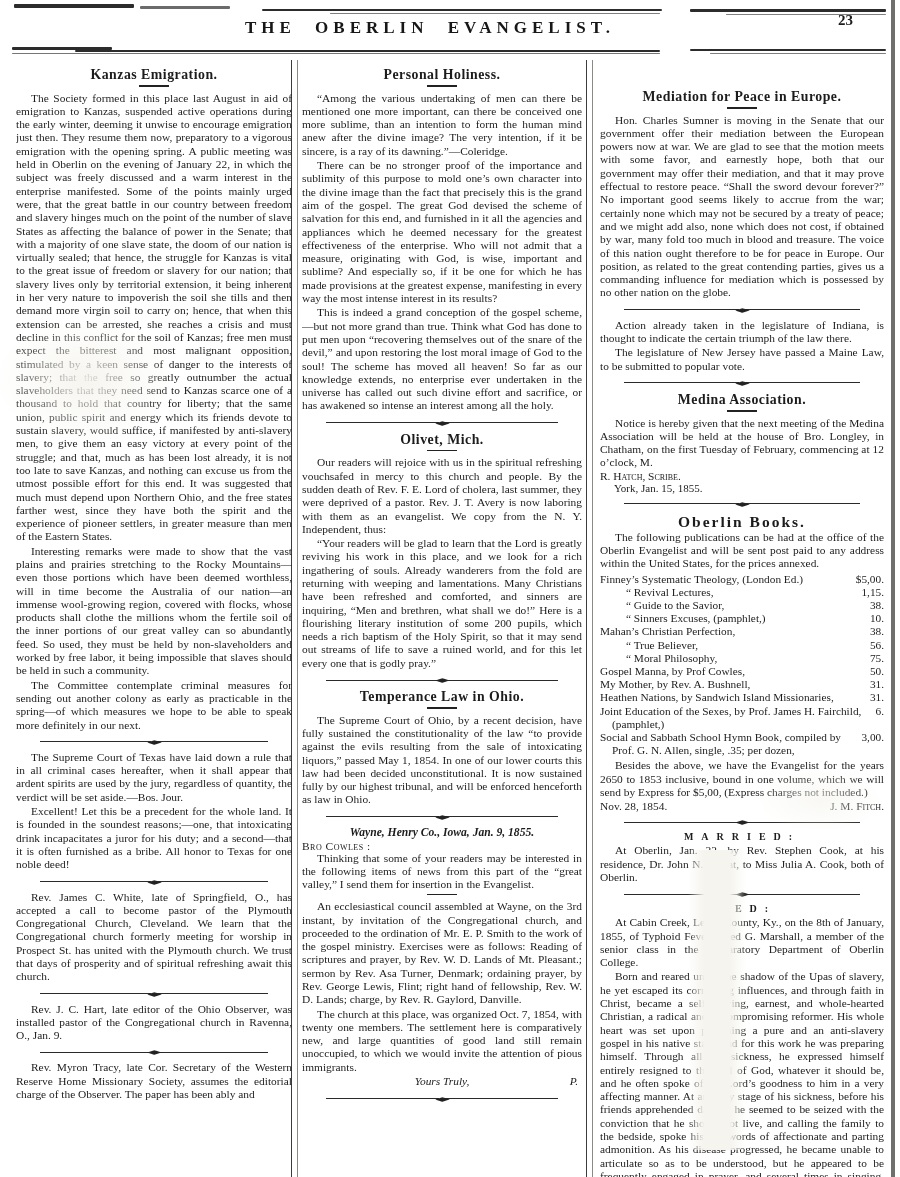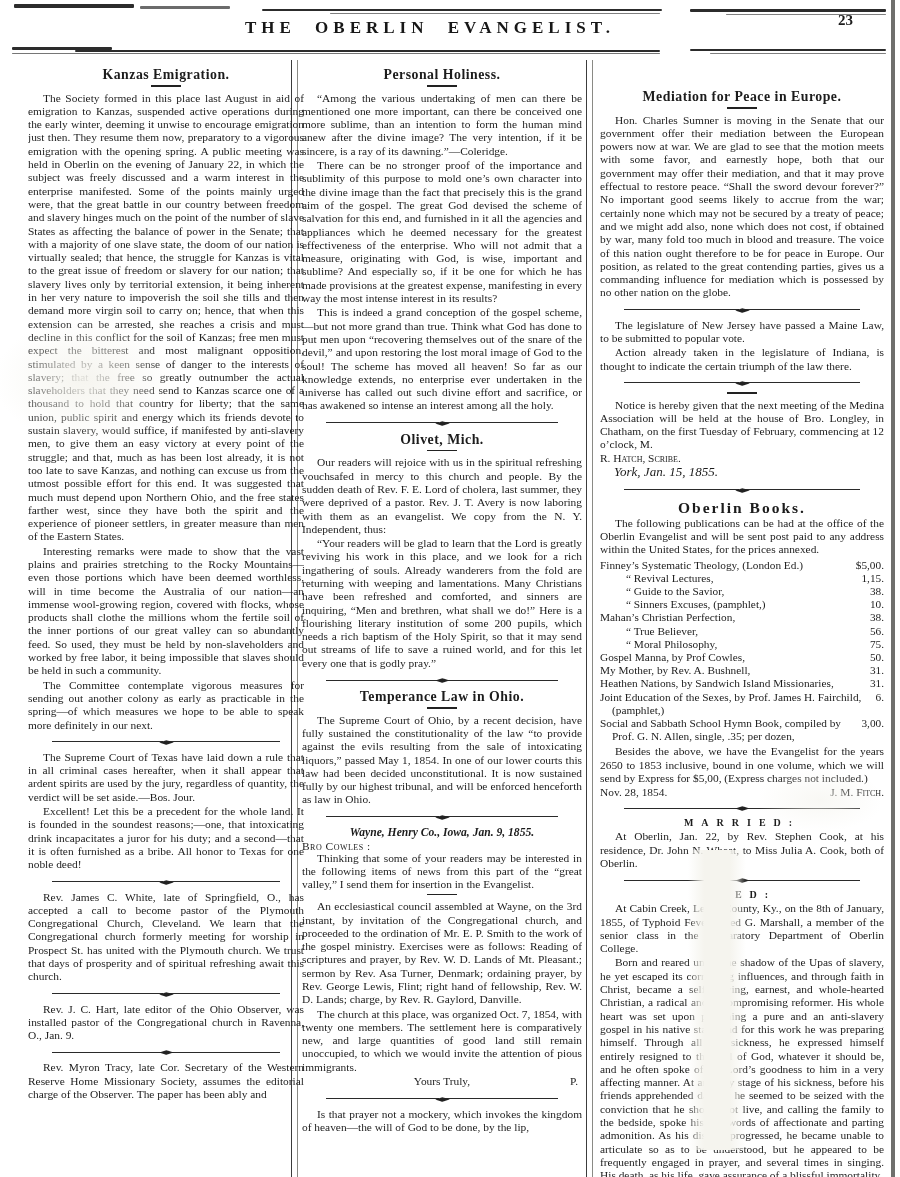--- a/index.html
+++ b/index.html
@@ -12,38 +12,38 @@
   .masthead{position:absolute; top:18px; left:150px; width:560px; text-align:center;
     font-size:17px; font-weight:bold; letter-spacing:5px; word-spacing:10px; color:#171717;}
   .page-num{position:absolute; top:12px; left:838px; font-size:15px; font-weight:bold;}
   
   .scanline{position:absolute; background:#2c2c2c; border-radius:1px;}
   .vrule{position:absolute; top:60px; bottom:0; width:5px;
     border-left:1.6px solid #3c3c3c; border-right:1px solid #8a8a85;}
   .edge-rule{position:absolute; top:0; bottom:0; left:891px; width:4px; background:#4b4b48; opacity:.8;}
   
   .col{position:absolute; top:62px; height:1115px; overflow:hidden;}
-  #col1{left:28px;  width:276px;}
+  #col1{left:16px;  width:276px;}
   #col2{left:302px; width:280px;}
   #col3{left:600px; width:284px;margin-top:22px;}
   .article p{margin:0 0 1px 0; text-align:justify; text-indent:15px;
     font-size:11.4px; line-height:13.3px;}
   h2.head{margin:5px 0 0 0; text-align:center; font-size:13.8px; font-weight:bold; letter-spacing:.5px;}
   .hrule{width:30px; height:1.6px; background:#222; margin:2px auto 5px;}
   .sep{display:flex; align-items:center; margin:6px 24px 5px 24px; height:8px;}
   .sep::before,.sep::after{content:""; flex:1; border-top:1.2px solid #2a2a2a;}
   .sep .dia{display:inline-block; font-size:6px; line-height:6px; margin:0 1px;
     transform:scaleX(3.2); color:#222;}
   .dateline{font-size:11.6px; font-weight:bold; font-style:italic; text-align:center; margin:3px 0 1px;}
   .salutation{font-size:11.4px; font-variant:small-caps; letter-spacing:.5px;}
-  .signrow{position:relative; font-size:11.4px; line-height:13.5px; margin:1px 0;}
+  .signrow{position:relative; font-size:11.4px; line-height:13.5px; margin:1px 0;font-style:italic;}
   .signrow .mid{display:block; text-align:center;}
   .signrow .right{position:absolute; right:4px; top:0;}
   .medina-sign{font-size:11.4px; font-variant:small-caps;}
-  .medina-date{font-size:13px; font-style:italic; margin-left:14px;}
+  .medina-date{font-size:11px; margin-left:14px;}
   .big-head{margin:4px 0 0 0; text-align:center; font-size:15.5px; font-weight:bold; letter-spacing:2px;}
   .caps-head{margin:4px 0 2px 0; text-align:center; font-size:10px; font-weight:bold; letter-spacing:8px;}
   .books .book-row{display:flex; justify-content:space-between; align-items:flex-start;
     font-size:11.3px; line-height:13.2px;}
   .books .book-label{flex:1; padding-right:6px;}
   .books .book-price{white-space:nowrap; text-align:right;}
   .books .ditto .book-label{padding-left:26px;}
   .books .hang .book-label{padding-left:12px; text-indent:-12px;}
   .sig-row{display:flex; justify-content:space-between; font-size:11.4px; margin-top:1px;gap:15px;}
   
@@ -74,21 +74,21 @@
 
   <div class="vrule" style="left:291px;"></div>
   <div class="vrule" style="left:586px;"></div>
   <div class="edge-rule"></div>
 
   <div id="col1" class="col article">
     <h2 class="head">Kanzas Emigration.</h2>
     <div class="hrule"></div>
     <p>The Society formed in this place last August in aid of emigration to Kanzas, suspended active operations during the early winter, deeming it unwise to encourage emigration just then. They resume them now, preparatory to a vigorous emigration with the opening spring. A public meeting was held in Oberlin on the evening of January 22, in which the subject was freely discussed and a warm interest in the enterprise manifested. Some of the points mainly urged were, that the great battle in our country between freedom and slavery hinges much on the point of the number of slave States as affecting the balance of power in the Senate; that with a majority of one slave state, the doom of our nation is virtually sealed; that hence, the struggle for Kanzas is vital to the great issue of freedom or slavery for our nation; that slavery lives only by territorial extension, it being inherent in her very nature to impoverish the soil she tills and then demand more virgin soil to carry on; hence, that when this extension can be arrested, she reaches a crisis and must decline in this conflict for the soil of Kanzas; free men must expect the bitterest and most malignant opposition, stimulated by a keen sense of danger to the interests of slavery; that the free so greatly outnumber the actual slaveholders that they need send to Kanzas scarce one of a thousand to hold that country for liberty; that the same union, public spirit and energy which its friends devote to sustain slavery, would suffice, if manifested by anti-slavery men, to give them an easy victory at every point of the struggle; and that, much as has been lost already, it is not too late to save Kanzas, and nothing can excuse us from the utmost possible effort for this end. It was suggested that much must depend upon Northern Ohio, and the free states farther west, since they have both the spirit and the experience of pioneer settlers, in greater measure than men of the Eastern States.</p>
     <p>Interesting remarks were made to show that the vast plains and prairies stretching to the Rocky Mountains—even those portions which have been deemed worthless, will in time become the Australia of our nation—an immense wool-growing region, covered with flocks, whose products shall clothe the millions whom the fertile soil of the inner portions of our great valley can so abundantly feed. So used, they must be held by non-slaveholders and worked by free labor, it being impossible that slaves should be held in such a community.</p>
-    <p>The Committee contemplate vigorous measures for sending out another colony as early as practicable in the spring—of which measures we hope to be able to speak more definitely in our next.</p>
+    <p>The Committee contemplate criminal measures for sending out another colony as early as practicable in the spring—of which measures we hope to be able to speak more definitely in our next.</p>
     <div class="sep">
         <span class="dia">◆</span>
       </div>
     <p>The Supreme Court of Texas have laid down a rule that in all criminal cases hereafter, when it shall appear that ardent spirits are used by the jury, regardless of quantity, the verdict will be set aside.—Bos. Jour.</p>
     <p>Excellent!  Let this be a precedent for the whole land. It is founded in the soundest reasons;—one, that intoxicating drink incapacitates a juror for his duty; and a second—that it is often furnished as a bribe.  All honor to Texas for one noble deed!</p>
     <div class="sep">
         <span class="dia">◆</span>
       </div>
     <p>Rev. James C. White, late of Springfield, O., has accepted a call to become pastor of the Plymouth Congregational Church, Cleveland.  We learn that the Congregational church formerly meeting for worship in Prospect St. has united with the Plymouth church.  We trust that days of prosperity and of spiritual refreshing await this church.</p>
     <div class="sep">
@@ -129,35 +129,35 @@
     <div class="hrule"></div>
     <p>An ecclesiastical council assembled at Wayne, on the 3rd instant, by invitation of the Congregational church, and proceeded to the ordination of Mr. E. P. Smith to the work of the gospel ministry.  Exercises were as follows: Reading of scriptures and prayer, by Rev. W. D. Lands of Mt. Pleasant.; sermon by Rev. Asa Turner, Denmark; ordaining prayer, by Rev. George Lewis, Flint; right hand of fellowship, Rev. W. D. Lands; charge, by Rev. R. Gaylord, Danville.</p>
     <p>The church at this place, was organized Oct. 7, 1854, with twenty one members.  The settlement here is comparatively new, and large quantities of good land still remain unoccupied, to which we would invite the attention of pious immigrants.</p>
     <div class="signrow">
       <span class="mid">Yours Truly,</span>
       <span class="right">P.</span>
     </div>
     <div class="sep">
         <span class="dia">◆</span>
       </div>
-    <p>Is that prayer not a mockery, which invokes the kingdom of heaven—the will of God to be done, by the lip,</p>
   </div>
 
   <div id="col3" class="col article">
     <h2 class="head">Mediation for Peace in Europe.</h2>
     <div class="hrule"></div>
     <p>Hon. Charles Sumner is moving in the Senate that our government offer their mediation between the European powers now at war.  We are glad to see that the motion meets with some favor, and earnestly hope, both that our government may offer their mediation, and that it may prove effectual to restore peace.  “Shall the sword devour forever?”  No important good seems likely to accrue from the war; certainly none which may not be secured by a treaty of peace; and we might add also, none which does not cost, if obtained by war, many fold too much in blood and treasure.  The voice of this nation ought therefore to be for peace in Europe.  Our position, as related to the great contending parties, gives us a commanding influence for mediation which is possessed by no other nation on the globe.</p>
     <div class="sep">
         <span class="dia">◆</span>
       </div>
+    <p>Action already taken in the legislature of Indiana, is thought to indicate the certain triumph of the law there.</p>
     <p>The legislature of New Jersey have passed a Maine Law, to be submitted to popular vote.</p>
-    <p>Action already taken in the legislature of Indiana, is thought to indicate the certain triumph of the law there.</p>
-    <div class="sep">
-        <span class="dia">◆</span>
-      </div>
+    <div class="sep">
+        <span class="dia">◆</span>
+      </div>
+    <h2 class="head">Medina Association.</h2>
     <div class="hrule"></div>
     <p style="margin-bottom:0;">Notice is hereby given that the next meeting of the Medina Association will be held at the house of Bro. Longley, in Chatham, on the first Tuesday of February, commencing at 12 o’clock, M.</p>
     <div class="medina-sign">R. Hatch, Scribe.</div>
     <div class="medina-date">York, Jan. 15, 1855.</div>
     <div class="sep">
         <span class="dia">◆</span>
       </div>
     <h2 class="big-head">Oberlin Books.</h2>
     <div class="books">
       <p style="margin-bottom:2px;">The following publications can be had at the office of the Oberlin Evangelist and will be sent post paid to any address within the United States, for the prices annexed.</p>

